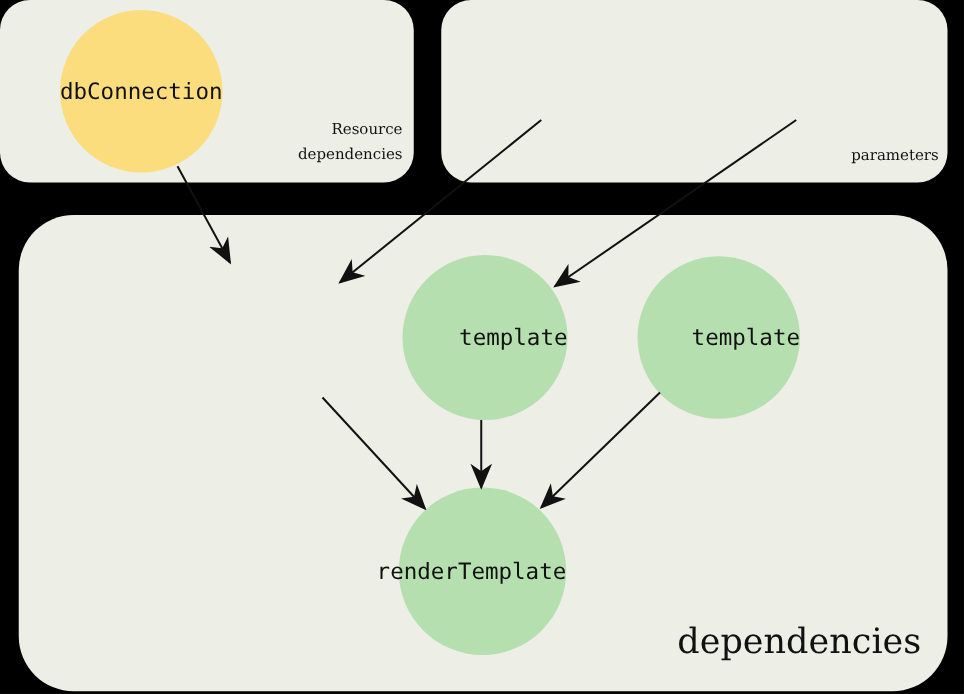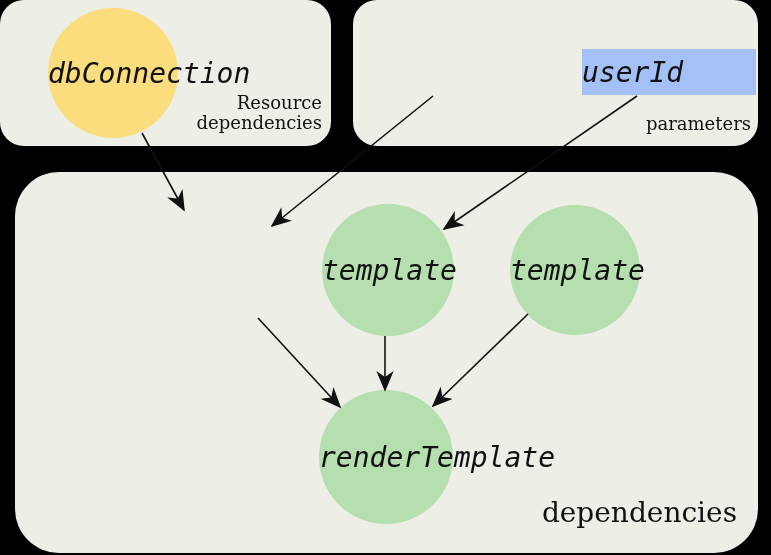--- a/index.html
+++ b/index.html
@@ -19,38 +19,37 @@
   .panel {
     position: absolute;
     background: var(--panel-bg, #edeee6);
   }
   #panel-resource-deps { left: 0; top: 0; width: 331px; height: 146px; border-radius: 24px; }
   #panel-parameters    { left: 353px; top: 0; width: 405px; height: 146px; border-radius: 24px; }
   #panel-dependencies  { left: 15px; top: 172px; width: 743px; height: 381px; border-radius: 44px; }
   .panel-label {
     position: absolute;
     font-family: "DejaVu Serif", serif;
-    font-size: 18px;
+    font-size: 12px;
     line-height: 20px;
     text-align: right;
     white-space: pre-line;
     color: var(--text, #111);
   }
   #label-resource-deps { right: 9px; bottom: 13px; }
   #label-parameters    { right: 7px; bottom: 12px; }
   #label-dependencies  { right: 21px; bottom: 24px; font-size: 28px; line-height: 32px; }
   .node {
     position: absolute;
     display: flex;
     align-items: center;
-    justify-content: flex-start;
-    font-size: 28px;
+    justify-content: flex-end;
+    font-size: 18px;
     white-space: nowrap;
     z-index: 2;
-    font-style: italic;
   }
   .node.circle { border-radius: 50%; }
   .node.resource { background: var(--resource-dependency-node, #fbdd7e); }
   .node.param    { background: var(--parameter-node, #a3c1f7); }
   .node.dep      { background: var(--dependency-node, #b5dfae); }
   #node-dbConnection   { left: 48px;  top: 8px;   width: 130px; height: 130px; }
   #node-resourceId     { left: 377px; top: 49px;  width: 174px; height: 46px; }
   #node-userId         { left: 582px; top: 49px;  width: 174px; height: 46px; }
   #node-resourceData   { left: 148px; top: 204px; width: 134px; height: 134px; }
   #node-userData       { left: 322px; top: 204px; width: 132px; height: 132px; }
@@ -85,23 +84,20 @@
 
   <div class="panel" id="panel-dependencies">
     <div class="panel-label" id="label-dependencies">dependencies</div>
   </div>
 
   <div class="node circle resource" id="node-dbConnection">
     <span>dbConnection</span>
   </div>
 
 
-  <div class="node param" id="node-userId">
-    <span>userId</span>
-  </div>
 
 
   <div class="node circle dep" id="node-userData">
     <span>template</span>
   </div>
 
   <div class="node circle dep" id="node-template">
     <span>template</span>
   </div>
 

